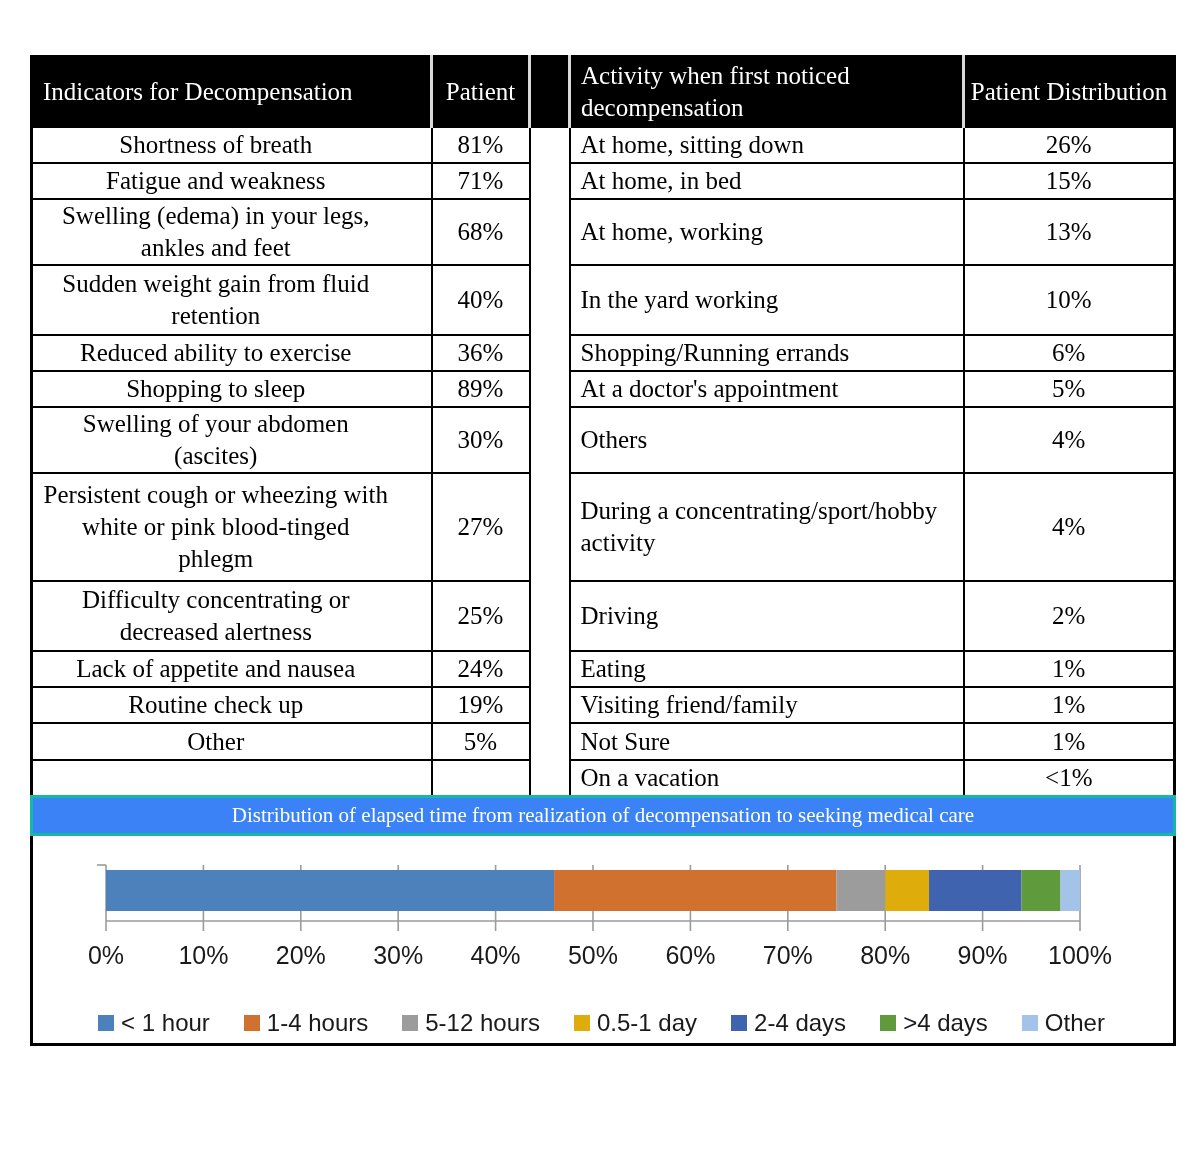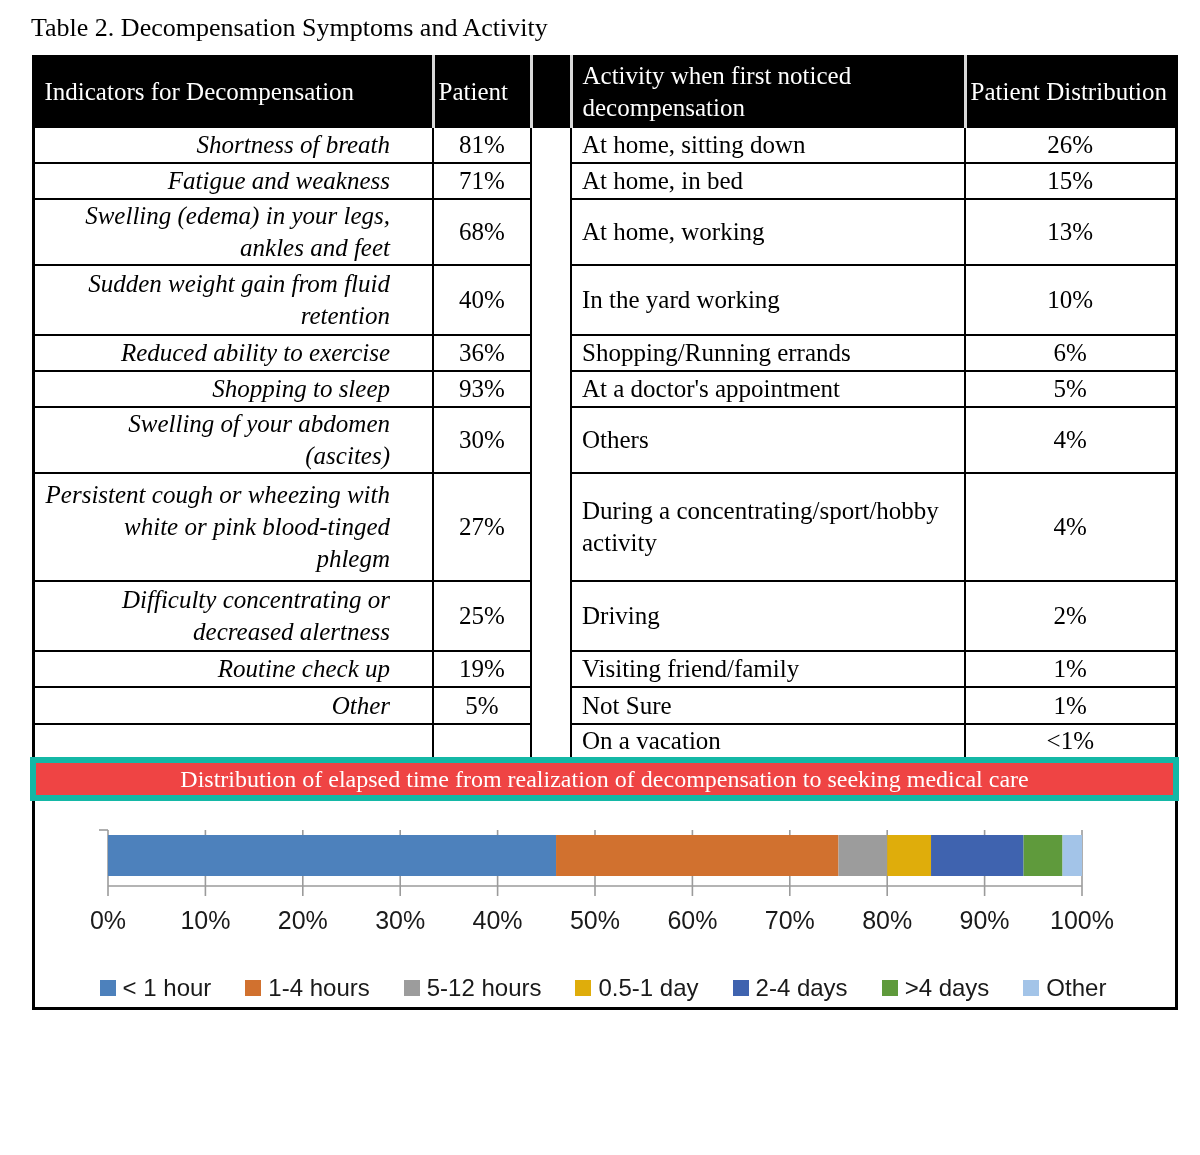--- a/index.html
+++ b/index.html
@@ -17,48 +17,47 @@
     border:3px solid #000;
   }
   th, td { font-size:25px; overflow:hidden; }
   th {
     background:#000; color:#fff; font-weight:normal;
     border:2px solid #000; padding:2px 10px; line-height:32px;
     vertical-align:middle;
   }
   th.sep { border-left:3px solid #d9d9d9; }
   th.hl { text-align:left; }
-  th.hc { text-align:left; padding:2px 4px; }
+  th.hc { text-align:center; padding:2px 4px; }
   td {
     border:2px solid #000; vertical-align:middle;
     line-height:32px; background:#fff;
   }
-  td.ind { text-align:right; padding:0 42px 0 10px;font-style:italic; }
+  td.ind { text-align:center; padding:0 42px 0 10px; }
   td.act { text-align:left; padding:0 10px; }
   td.pct { text-align:center; padding:0 4px; }
   td.spacer { border-top:none; border-bottom:none; padding:0; }
   td.banner {
-    background:#ef4444; color:#fff; text-align:center;
-    font-size:24px; border:6px solid #14b8a6; padding:0;
+    background:#3b82f6; color:#fff; text-align:center;
+    font-size:21px; border:3px solid #14b8a6; padding:0;
   }
   td.chartcell { padding:0; background:#fff; }
   .chartwrap { width:1137px; }
   .legend {
     display:flex; justify-content:center; align-items:center;
     gap:34px; margin-top:28px;
     font-family:"Liberation Sans", sans-serif; font-size:24px; color:#1a1a1a;
   }
   .lg-item { display:flex; align-items:center; white-space:nowrap; }
   .lg-swatch { width:16px; height:16px; display:inline-block; margin-right:7px; }
 </style>
 </head>
 <body>
 
 <div class="page">
-  <div class="title">Table 2. Decompensation Symptoms and Activity</div>
 
   <table class="main">
     <colgroup>
       <col style="width:400px">
         <col style="width:98px">
         <col style="width:40px">
         <col style="width:394px">
         <col style="width:211px">
     </colgroup>
     <tbody>
@@ -99,21 +98,21 @@
     </tr>
     <tr style="height:36px">
       <td class="ind">Reduced ability to exercise</td>
       <td class="pct">36%</td>
       <td class="spacer"></td>
       <td class="act">Shopping/Running errands</td>
       <td class="pct">6%</td>
     </tr>
     <tr style="height:36px">
       <td class="ind">Shopping to sleep</td>
-      <td class="pct">93%</td>
+      <td class="pct">89%</td>
       <td class="spacer"></td>
       <td class="act">At a doctor's appointment</td>
       <td class="pct">5%</td>
     </tr>
     <tr style="height:54px">
       <td class="ind">Swelling of your abdomen (ascites)</td>
       <td class="pct">30%</td>
       <td class="spacer"></td>
       <td class="act">Others</td>
       <td class="pct">4%</td>
@@ -124,20 +123,27 @@
       <td class="spacer"></td>
       <td class="act">During a concentrating/sport/hobby activity</td>
       <td class="pct">4%</td>
     </tr>
     <tr style="height:70px">
       <td class="ind">Difficulty concentrating or decreased alertness</td>
       <td class="pct">25%</td>
       <td class="spacer"></td>
       <td class="act">Driving</td>
       <td class="pct">2%</td>
+    </tr>
+    <tr style="height:36px">
+      <td class="ind">Lack of appetite and nausea</td>
+      <td class="pct">24%</td>
+      <td class="spacer"></td>
+      <td class="act">Eating</td>
+      <td class="pct">1%</td>
     </tr>
     <tr style="height:36px">
       <td class="ind">Routine check up</td>
       <td class="pct">19%</td>
       <td class="spacer"></td>
       <td class="act">Visiting friend/family</td>
       <td class="pct">1%</td>
     </tr>
     <tr style="height:37px">
       <td class="ind">Other</td>

